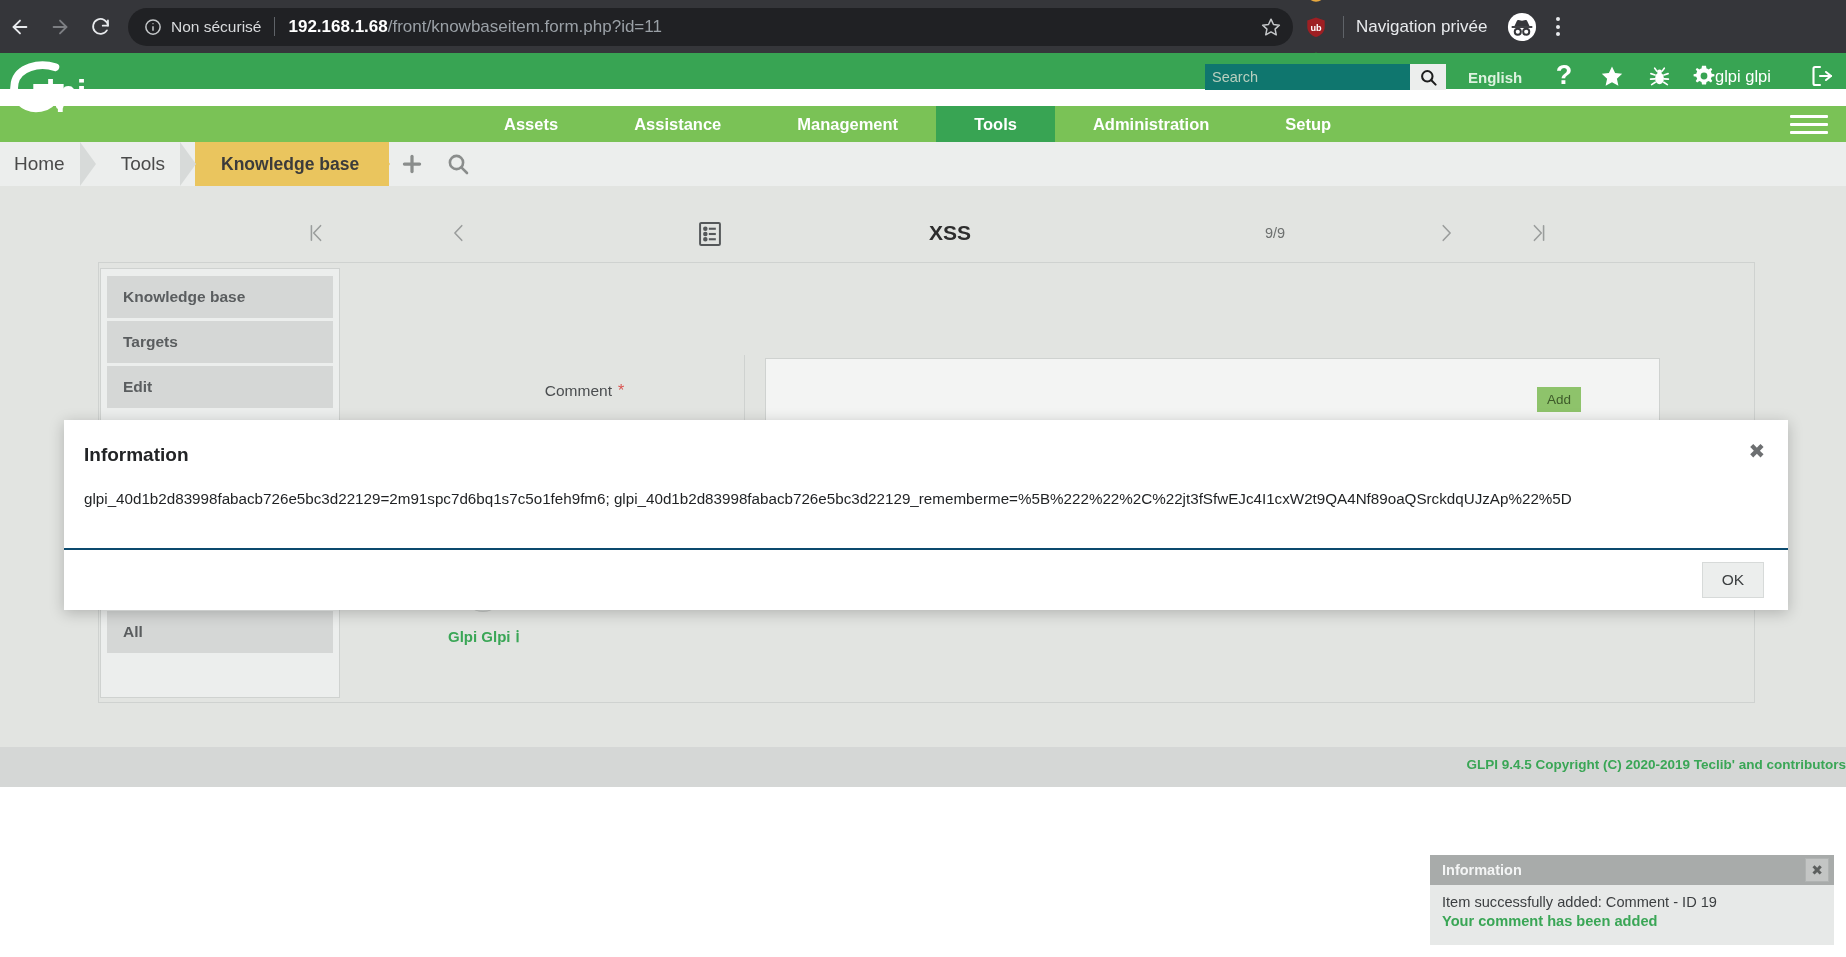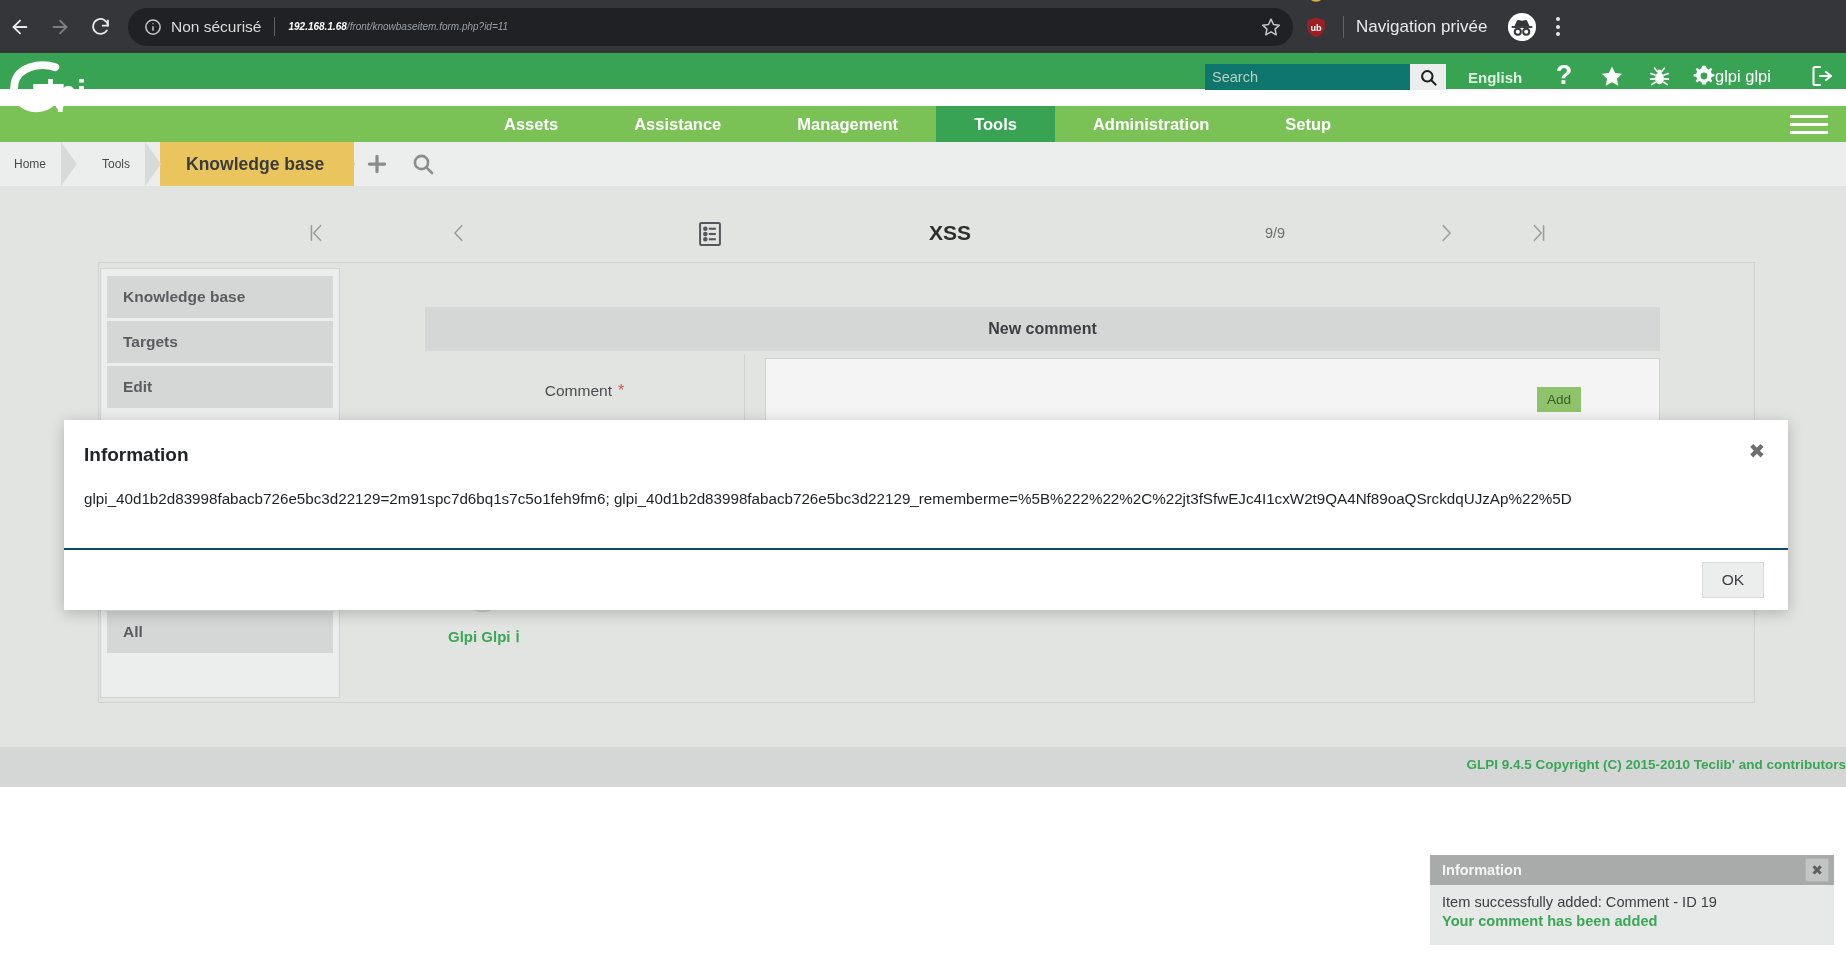--- a/index.html
+++ b/index.html
@@ -42,21 +42,21 @@
     display: flex; align-items: center; justify-content: center;
   }
   .not-secure {
     color: #d9dbdd; font-size: 15.5px; margin-left: 9px;
     white-space: nowrap;
   }
   .url-sep {
     width: 1px; height: 19px; background: #5f6368; margin: 0 13px;
     flex: 0 0 auto;
   }
-  .url-text { font-size: 10px; white-space: nowrap; overflow: hidden; font-style: italic; }
+  .url-text { font-size: 17px; white-space: nowrap; overflow: hidden; }
   .url-host { color: #ffffff; font-weight: bold; }
   .url-path { color: #9aa0a6; }
   .star-btn {
     margin-left: auto; width: 32px; height: 32px; display: flex;
     align-items: center; justify-content: center; color: #c5c8ca;
     cursor: pointer;
   }
   .ext-icons { display: flex; align-items: center; gap: 13px; padding: 0 4px; flex-direction: column; }
   .ext-ico { width: 22px; height: 22px; display: block; cursor: pointer; }
   .chrome-sep { width: 1px; height: 22px; background: #5f6368; margin: 0 12px; }
@@ -134,21 +134,21 @@
   }
   .hamburger span { display: block; height: 3px; background: #ffffff; border-radius: 1px; }
 
   
   .crumb-bar {
     position: absolute; top: 142px; left: 0; width: 1846px; height: 44px;
     background: #eceeed; display: flex; align-items: center;
   }
   .crumb {
     position: relative; height: 44px; display: flex; align-items: center;
-    padding: 0 30px 0 26px; font-size: 12px; color: #4a4a4a;
+    padding: 0 30px 0 26px; font-size: 19px; color: #4a4a4a;
     cursor: pointer; white-space: nowrap;
   }
   .crumb::after {
     content: ''; position: absolute; right: -1px; top: 0;
     border-top: 22px solid transparent; border-bottom: 22px solid transparent;
     border-left: 16px solid #d7dad9; z-index: 1;
   }
   .crumb.first { padding-left: 14px; }
   .crumb.active {
     background: #ecc濃; background: #eac55e; color: #3b3b3b;
@@ -538,38 +538,37 @@
     <div class="side-tab-spacer"></div>
     <div class="side-tab light">
       <span>Comment</span>
       <span class="badge">1</span>
     </div>
     <div class="side-tab">
       <span>All</span>
     </div>
   </div>
 
-  <div class="new-comment-hdr">New comment</div>
   <div class="comment-row">
     <div class="comment-label">
       <span>Comment</span>
       <span class="req-star">*</span>
     </div>
     <div class="comment-textarea"></div>
   </div>
   <button class="add-btn">Add</button>
 
   <div class="avatar-circle"></div>
   <div class="author-name">
     <span>Glpi Glpi</span>
     <span class="author-i">ℹ</span>
   </div>
 
   <div class="footer-band"></div>
-  <div class="footer-text">GLPI 9.4.5 Copyright (C) 2015-2010 Teclib' and contributors</div>
+  <div class="footer-text">GLPI 9.4.5 Copyright (C) 2020-2019 Teclib' and contributors</div>
 
   <div class="modal">
     <div class="modal-title">Information</div>
     <div class="modal-close">✖</div>
     <div class="modal-body">glpi_40d1b2d83998fabacb726e5bc3d22129=2m91spc7d6bq1s7c5o1feh9fm6; glpi_40d1b2d83998fabacb726e5bc3d22129_rememberme=%5B%222%22%2C%22jt3fSfwEJc4I1cxW2t9QA4Nf89oaQSrckdqUJzAp%22%5D</div>
     <div class="modal-footer">
       <button class="modal-ok">OK</button>
     </div>
   </div>
 

